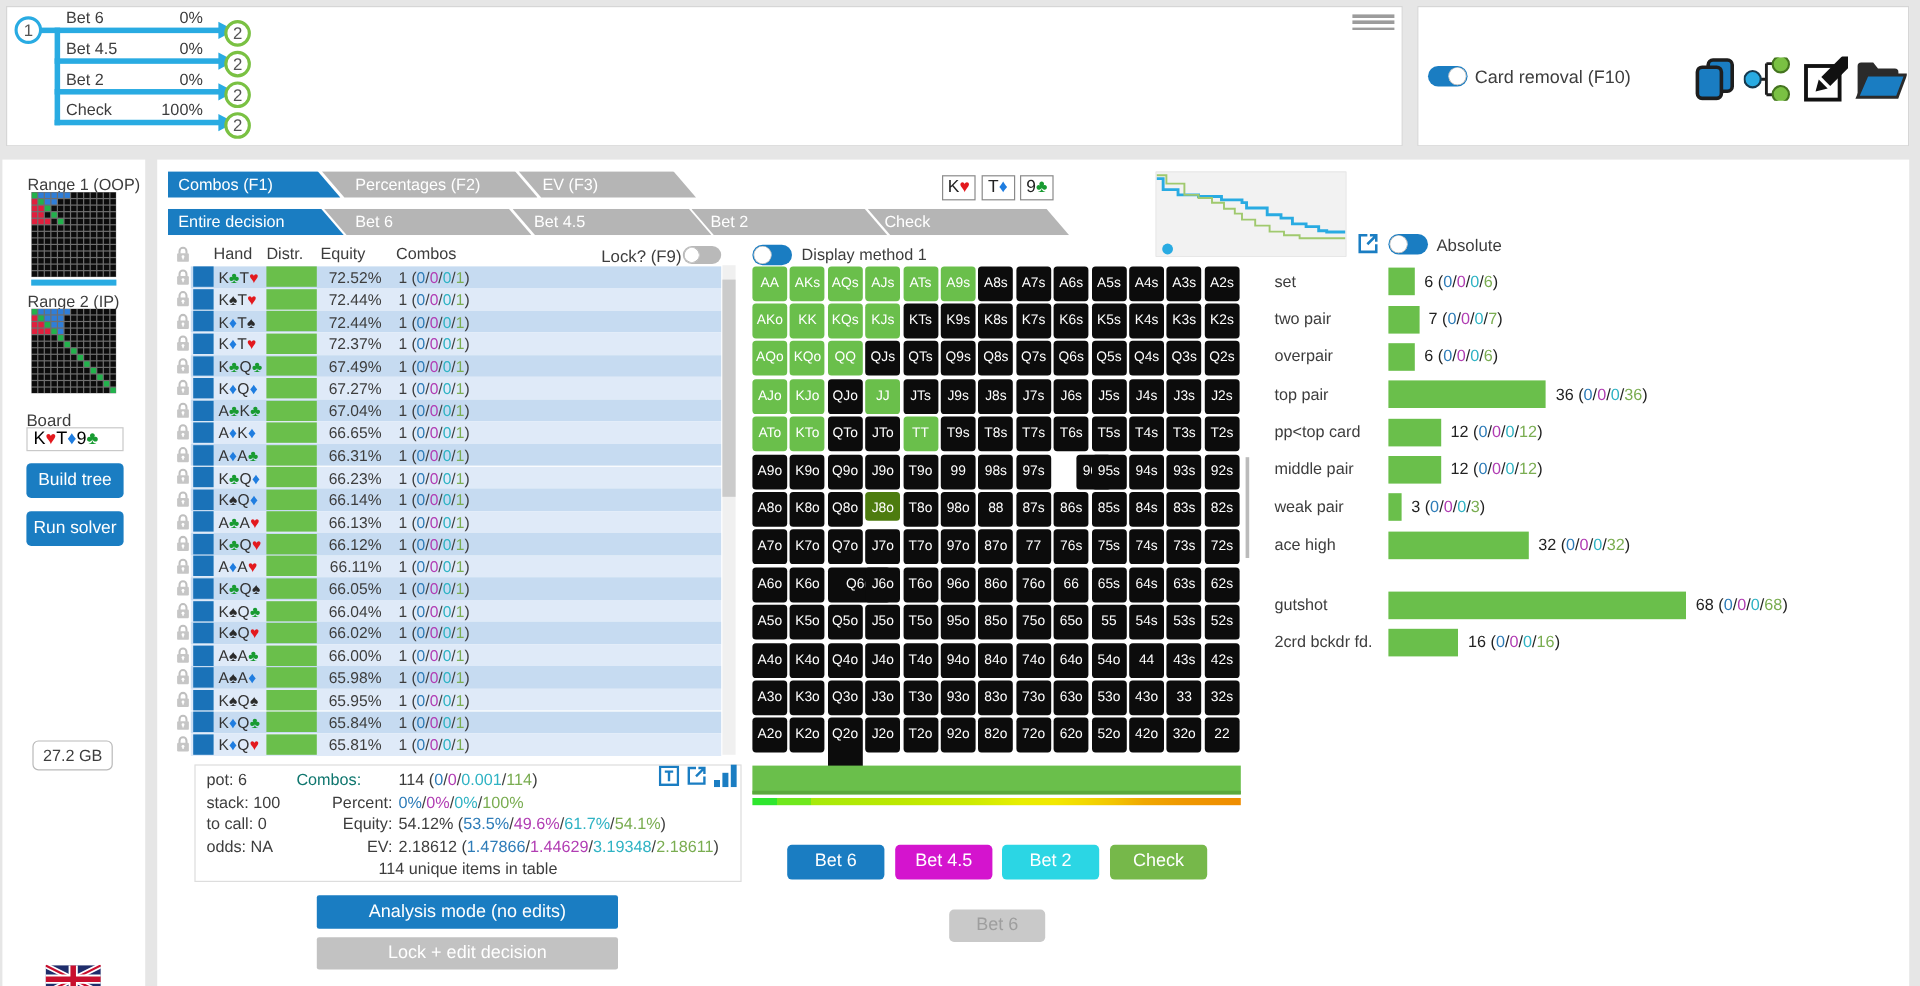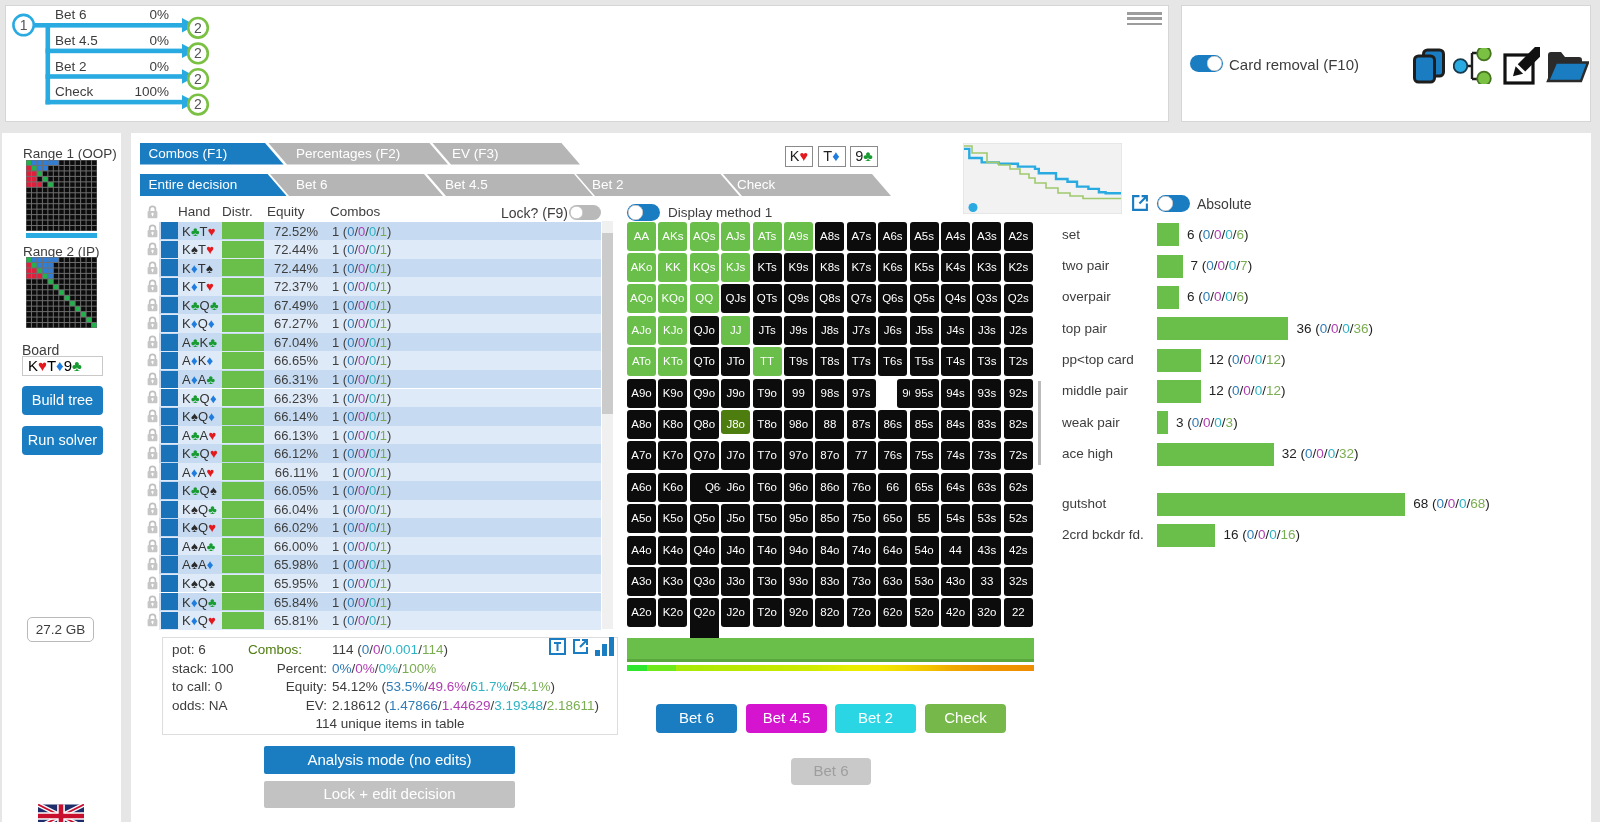--- a/index.html
+++ b/index.html
@@ -899,21 +899,21 @@
 <div class="ab" style="left:525px;top:571px;width:81px;height:29px;background:#1a7dc2;border-radius:4px;color:#fff;font-size:15px;text-align:center;line-height:28px">Bet 6</div>
 <div class="ab" style="left:615px;top:571px;width:81px;height:29px;background:#d414ce;border-radius:4px;color:#fff;font-size:15px;text-align:center;line-height:28px">Bet 4.5</div>
 <div class="ab" style="left:704px;top:571px;width:81px;height:29px;background:#2bd6e4;border-radius:4px;color:#fff;font-size:15px;text-align:center;line-height:28px">Bet 2</div>
 <div class="ab" style="left:794px;top:571px;width:81px;height:29px;background:#76b84a;border-radius:4px;color:#fff;font-size:15px;text-align:center;line-height:28px">Check</div>
 <div class="ab" style="left:660px;top:625px;width:80px;height:27px;background:#c9c9c9;border-radius:4px;color:#9e9e9e;font-size:15px;text-align:center;line-height:26px">Bet 6</div>
 <div class="ab" style="left:31px;top:504px;width:456px;height:98px;background:#fff;border:1px solid #ddd"></div>
 <div class="ab" style="left:41px;top:509.0px;font-size:13.5px;color:#3d3d3d">pot: 6</div>
 <div class="ab" style="left:41px;top:527.5px;font-size:13.5px;color:#3d3d3d">stack: 100</div>
 <div class="ab" style="left:41px;top:546.0px;font-size:13.5px;color:#3d3d3d">to call: 0</div>
 <div class="ab" style="left:41px;top:564.5px;font-size:13.5px;color:#3d3d3d">odds: NA</div>
-<div class="ab" style="left:96px;top:509.0px;width:96px;font-size:13.5px;color:#4d7c0f;text-align:center">Combos:</div>
+<div class="ab" style="left:116px;top:509.0px;width:96px;font-size:13.5px;color:#0f766e;text-align:left">Combos:</div>
 <div class="ab" style="left:201px;top:509.0px;font-size:13.5px;color:#3d3d3d">114 (<span style="color:#2e7cb8">0</span>/<span style="color:#b13db3">0</span>/<span style="color:#2fb3c4">0.001</span>/<span style="color:#7aad51">114</span>)</div>
 <div class="ab" style="left:100px;top:527.5px;width:96px;font-size:13.5px;color:#3d3d3d;text-align:right">Percent:</div>
 <div class="ab" style="left:201px;top:527.5px;font-size:13.5px;color:#3d3d3d"><span style="color:#2e7cb8">0%</span>/<span style="color:#b13db3">0%</span>/<span style="color:#2fb3c4">0%</span>/<span style="color:#7aad51">100%</span></div>
 <div class="ab" style="left:100px;top:546.0px;width:96px;font-size:13.5px;color:#3d3d3d;text-align:right">Equity:</div>
 <div class="ab" style="left:201px;top:546.0px;font-size:13.5px;color:#3d3d3d">54.12% (<span style="color:#2e7cb8">53.5%</span>/<span style="color:#b13db3">49.6%</span>/<span style="color:#2fb3c4">61.7%</span>/<span style="color:#7aad51">54.1%</span>)</div>
 <div class="ab" style="left:100px;top:564.5px;width:96px;font-size:13.5px;color:#3d3d3d;text-align:right">EV:</div>
 <div class="ab" style="left:201px;top:564.5px;font-size:13.5px;color:#3d3d3d">2.18612 (<span style="color:#2e7cb8">1.47866</span>/<span style="color:#b13db3">1.44629</span>/<span style="color:#2fb3c4">3.19348</span>/<span style="color:#7aad51">2.18611</span>)</div>
 <div class="ab" style="left:31px;top:583px;width:456px;font-size:13.5px;color:#3d3d3d;text-align:center">114 unique items in table</div>
 <svg class="ab" style="left:418px;top:505px" width="17" height="17" viewBox="0 0 17 17">
 <rect x="1" y="1" width="15" height="15" fill="none" stroke="#1a7dc2" stroke-width="2"></rect>

